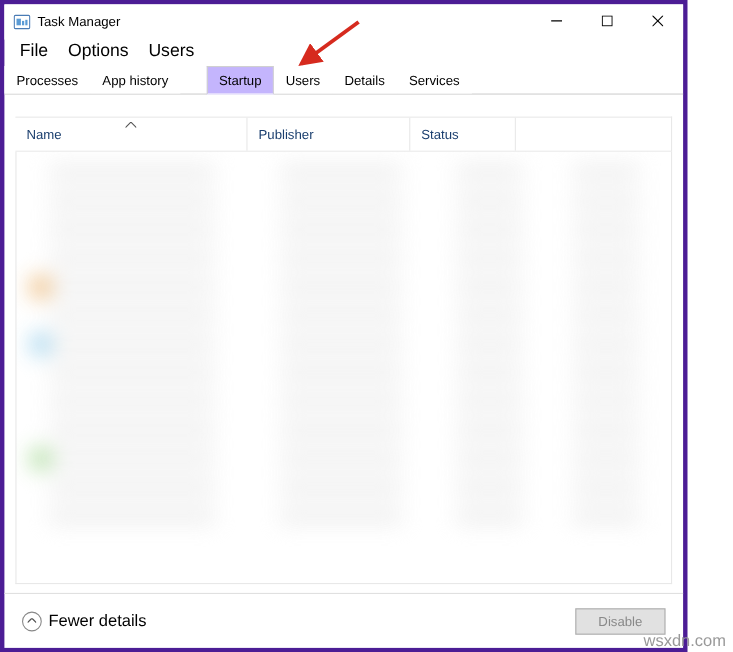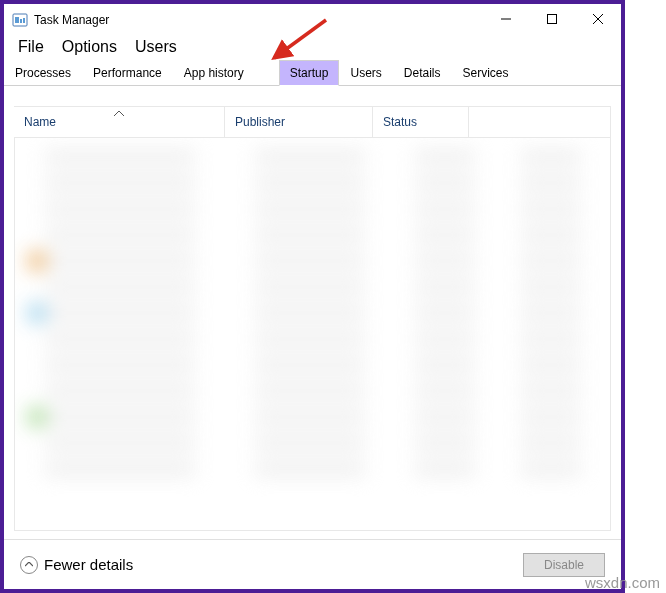--- a/index.html
+++ b/index.html
@@ -80,21 +80,20 @@
   </div>
 
   <div class="menubar">
     <span class="menu-item">File</span>
     <span class="menu-item">Options</span>
     <span class="menu-item">Users</span>
   </div>
 
   <div class="tabbar">
     <div class="tab">Processes</div>
-    <div class="tab">Performance</div>
     <div class="tab">App history</div>
     <div class="tab active">Startup</div>
     <div class="tab">Users</div>
     <div class="tab">Details</div>
     <div class="tab">Services</div>
   </div>
 
   <div class="content">
 
     <div class="table-header">

